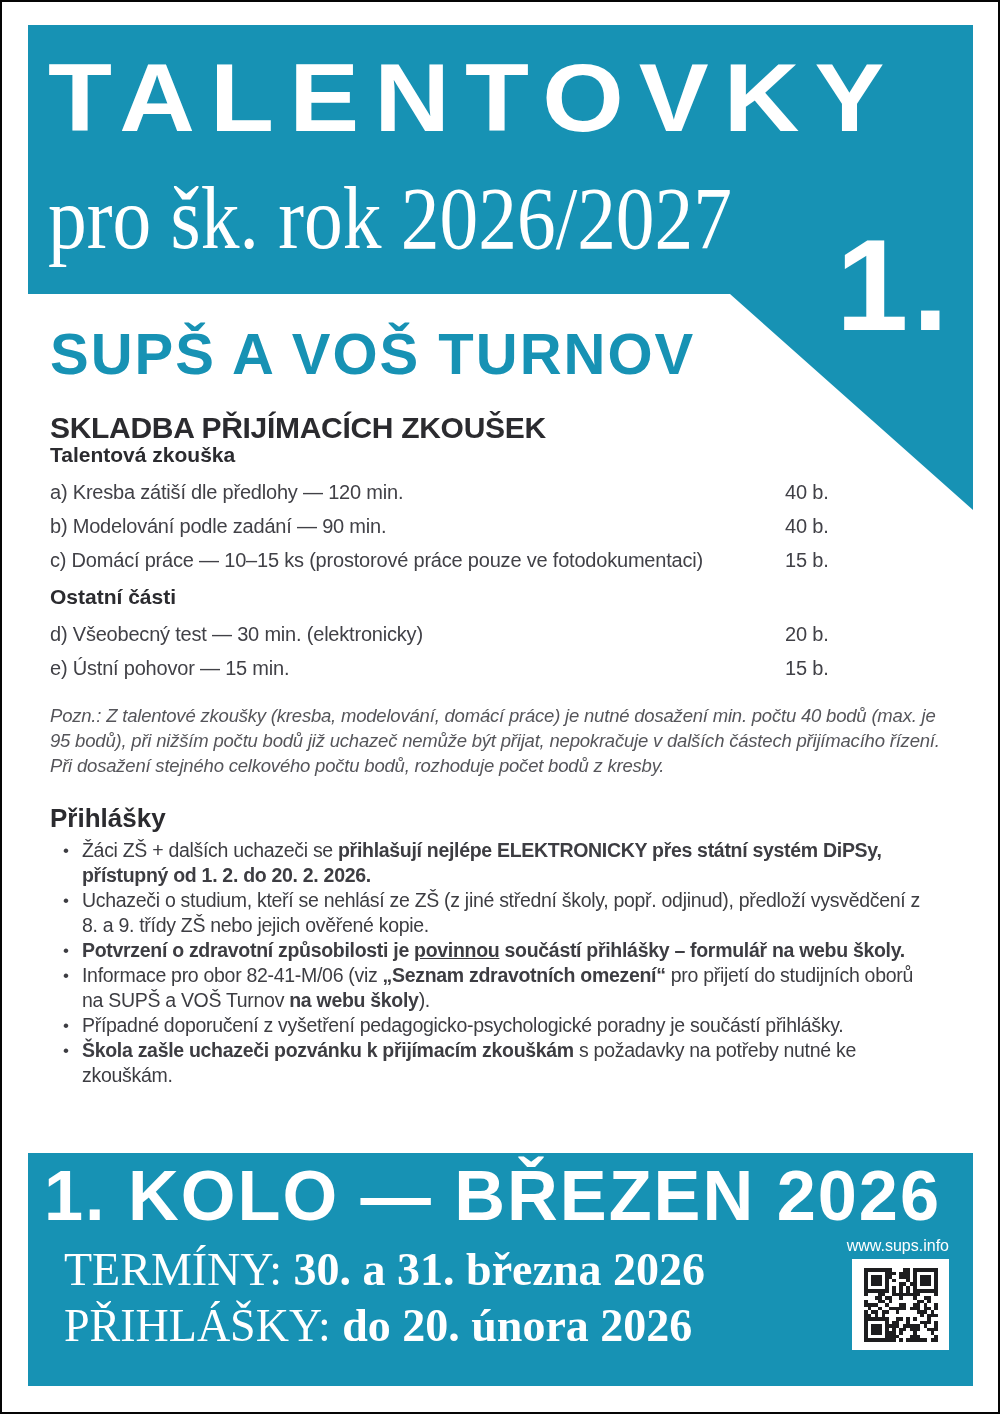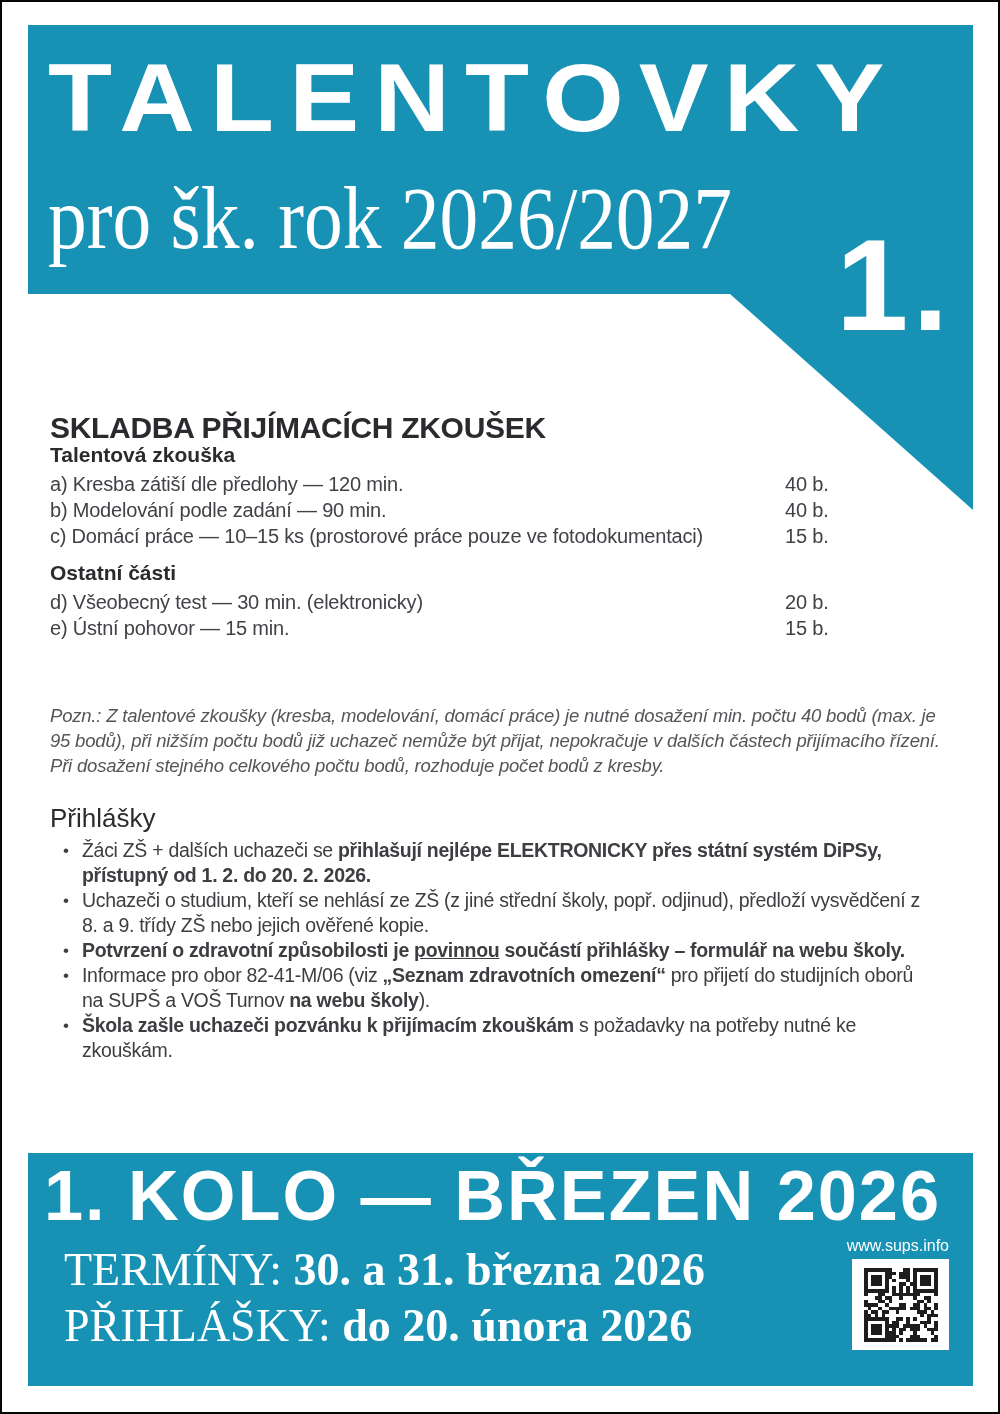--- a/index.html
+++ b/index.html
@@ -34,29 +34,29 @@
   
   .school{
     position:absolute; left:48px; top:323px; color:var(--teal);
     font-size:58px; font-weight:700; letter-spacing:2px; line-height:1; white-space:nowrap;
   }
   
   .exams{ position:absolute; left:48px; top:409px; width:900px; color:var(--body); }
   .exams-heading{ font-size:30px; font-weight:700; letter-spacing:-0.3px; color:var(--ink); height:32px; }
   .group-title{ font-size:21px; font-weight:700; color:var(--ink); height:28px; }
   .group-title.gap{ margin-top:12px; }
-  .row{ position:relative; height:26px; line-height:26px; font-size:20px; letter-spacing:-0.2px; }
+  .row{ position:relative; height:26px; line-height:26px; font-size:20px; letter-spacing:-0.2px;margin-top:8px; }
   .row .pts{ position:absolute; left:735px; top:0; }
   .total-row{ margin-top:22px; font-weight:700; letter-spacing:0.6px; color:var(--ink); }
   
   .note{ position:absolute; left:48px; top:701px; width:890px; color:var(--note);
          font-style:italic; font-size:18.5px; line-height:25px; letter-spacing:-0.2px; }
   
   .apps{ position:absolute; left:48px; top:801px; width:880px; color:#3d3d42; }
-  .apps-heading{ font-size:26px; font-weight:400; color:var(--ink); height:35px; }
+  .apps-heading{ font-size:26px; font-weight:700; color:var(--ink); height:35px; }
   .apps ul{ list-style:none; }
   .apps li{ position:relative; padding-left:32px; font-size:19.5px; line-height:25px; letter-spacing:-0.3px; }
   .apps li::before{ content:"•"; position:absolute; left:13px; top:0; font-size:17px; }
   .b{ font-weight:700; } .u{ text-decoration:underline; }
   
   .banner{ position:absolute; left:26px; top:1151px; width:945px; height:233px; background:var(--teal); color:#fff; }
   .banner-title{
     position:absolute; left:16px; top:7px; font-size:71px; font-weight:700;
     letter-spacing:2px; line-height:1; white-space:nowrap;
     transform:scaleX(0.99); transform-origin:left top;
@@ -75,20 +75,21 @@
 
 <div class="page">
 
   <header class="hero">
     <div class="hero-title">TALENTOVKY</div>
     <div class="hero-subtitle">pro šk. rok 2026/2027</div>
   </header>
   <div class="hero-corner"></div>
   <div class="round-number">1.</div>
 
+  <h1 class="school">SUPŠ A VOŠ TURNOV</h1>
 
   <section class="exams">
     <h2 class="exams-heading">SKLADBA PŘIJÍMACÍCH ZKOUŠEK</h2>
 
     <h3 class="group-title">Talentová zkouška</h3>
     <div class="row">
       <span class="lbl">a) Kresba zátiší dle předlohy — 120 min.</span>
       <span class="pts">40 b.</span>
     </div>
     <div class="row">
@@ -117,20 +118,21 @@
     <p>Při dosažení stejného celkového počtu bodů, rozhoduje počet bodů z kresby.</p>
   </div>
 
   <section class="apps">
     <h2 class="apps-heading">Přihlášky</h2>
     <ul>
       <li><span>Žáci ZŠ + dalších uchazeči se </span><span class="b">přihlašují nejlépe ELEKTRONICKY přes státní systém DiPSy, přístupný od 1. 2. do 20. 2. 2026.</span></li>
       <li><span>Uchazeči o studium, kteří se nehlásí ze ZŠ (z jiné střední školy, popř. odjinud), předloží vysvědčení z 8. a 9. třídy ZŠ nebo jejich ověřené kopie.</span></li>
       <li><span class="b">Potvrzení o zdravotní způsobilosti je </span><span class="b u">povinnou</span><span class="b"> součástí přihlášky – formulář na webu školy.</span></li>
       <li><span>Informace pro obor 82-41-M/06 (viz </span><span class="b">„Seznam zdravotních omezení“</span><span> pro přijetí do studijních oborů na SUPŠ a VOŠ Turnov </span><span class="b">na webu školy</span><span>).</span></li>
+      <li><span>Případné doporučení z vyšetření pedagogicko-psychologické poradny je součástí přihlášky.</span></li>
       <li><span class="b">Škola zašle uchazeči pozvánku k přijímacím zkouškám</span><span> s požadavky na potřeby nutné ke zkouškám.</span></li>
     </ul>
   </section>
 
   <footer class="banner">
     <div class="banner-title">1. KOLO — BŘEZEN 2026</div>
     <div class="banner-line terms">
       <span class="lab">TERMÍNY: </span><span class="val">30. a 31. března 2026</span>
     </div>
     <div class="banner-line deadline">

